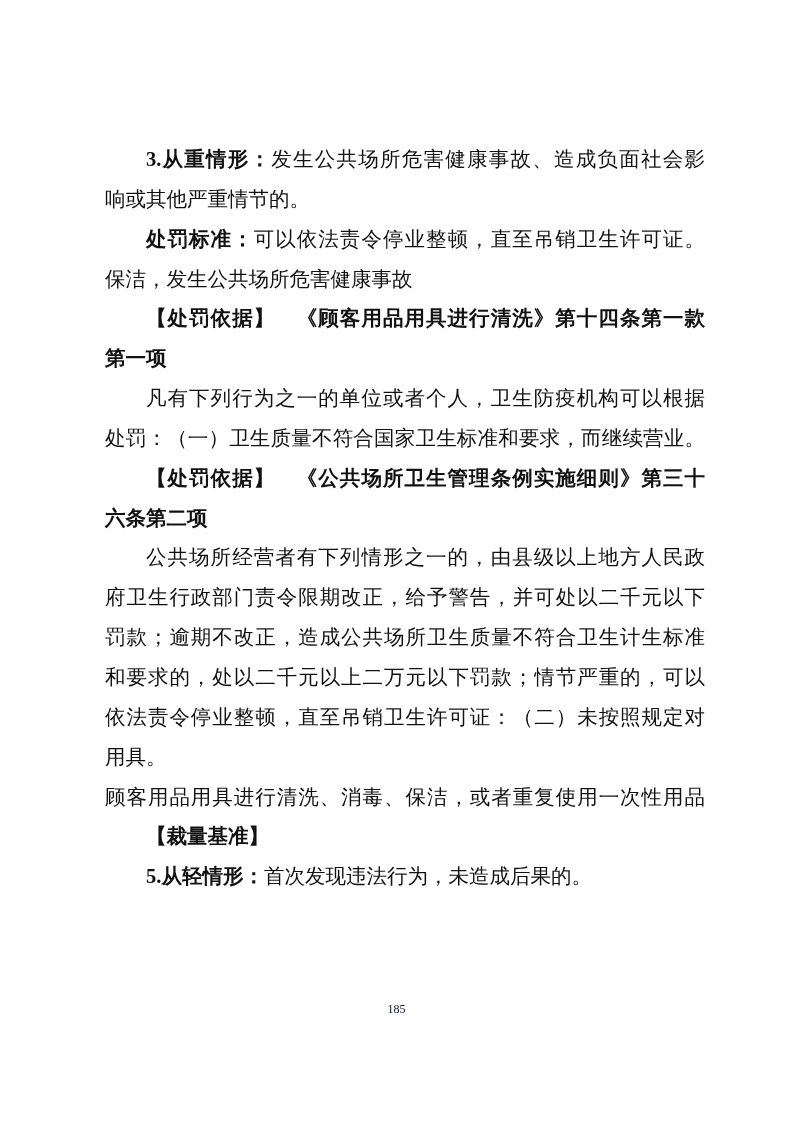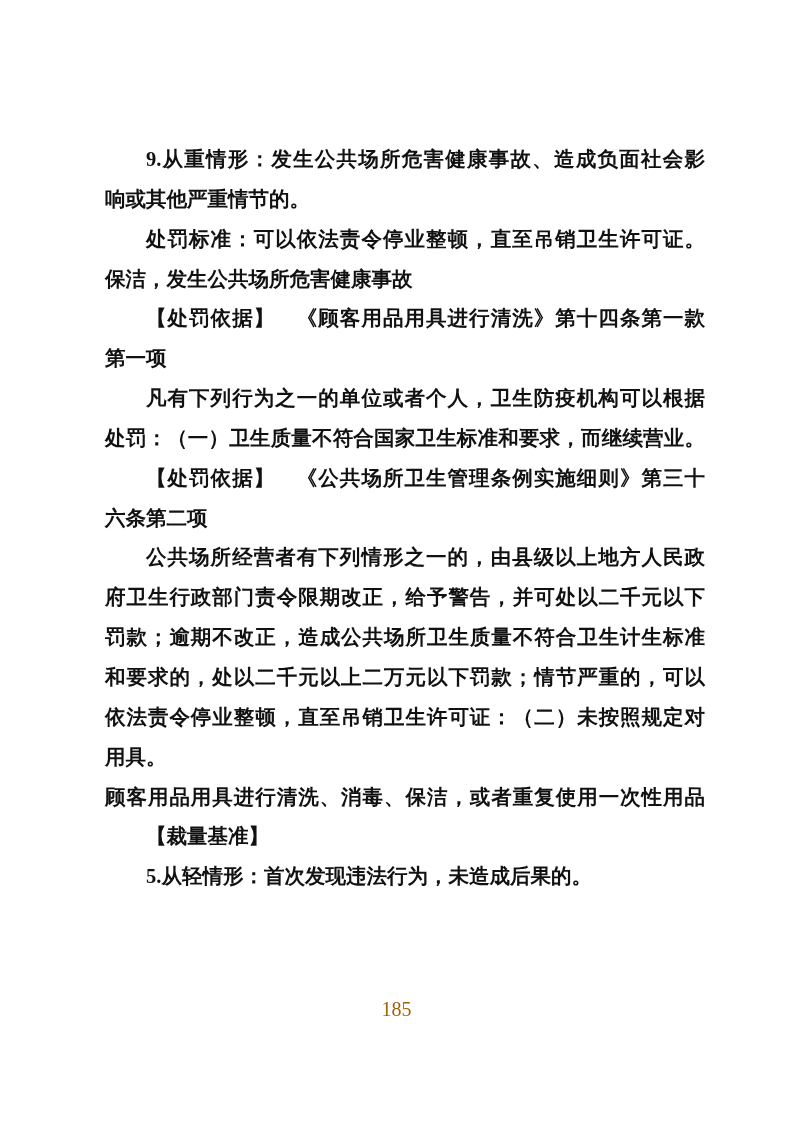--- a/index.html
+++ b/index.html
@@ -35,40 +35,40 @@
     text-align: justify;
     text-align-last: justify;
   }
   .line.indent {
     padding-left: 41px;
   }
   .line .b {
     font-weight: bold;
   }
   .line .r {
-    font-weight: bold;
+    font-weight: normal;
   }
   .page-number {
     position: absolute;
     left: 0;
     top: 999px;
     width: 100%;
     text-align: center;
-    font-size: 20px;
+    font-size: 12px;
     line-height: 20px;
-    color: #a16207;
+    color: #0f172a;
     font-family: "Liberation Serif", "DejaVu Serif", serif;
   }
 </style>
 </head>
 <body>
 
 <div class="page">
   <div class="doc-body">
-      <div class="line indent full"><span class="b">9.从重情形：</span><span class="r">发生公共场所危害健康事故、造成负面社会影</span></div>
+      <div class="line indent full"><span class="b">3.从重情形：</span><span class="r">发生公共场所危害健康事故、造成负面社会影</span></div>
       <div class="line"><span class="r">响或其他严重情节的。</span></div>
       <div class="line indent full"><span class="b">处罚标准：</span><span class="r">可以依法责令停业整顿，直至吊销卫生许可证。</span></div>
       <div class="line"><span class="r">保洁，发生公共场所危害健康事故</span></div>
       <div class="line indent full"><span class="b">【处罚依据】　《顾客用品用具进行清洗》第十四条第一款</span></div>
       <div class="line"><span class="b">第一项</span></div>
       <div class="line indent full"><span class="r">凡有下列行为之一的单位或者个人，卫生防疫机构可以根据</span></div>
       <div class="line full"><span class="r">处罚：（一）卫生质量不符合国家卫生标准和要求，而继续营业。</span></div>
       <div class="line indent full"><span class="b">【处罚依据】　《公共场所卫生管理条例实施细则》第三十</span></div>
       <div class="line"><span class="b">六条第二项</span></div>
       <div class="line indent full"><span class="r">公共场所经营者有下列情形之一的，由县级以上地方人民政</span></div>

